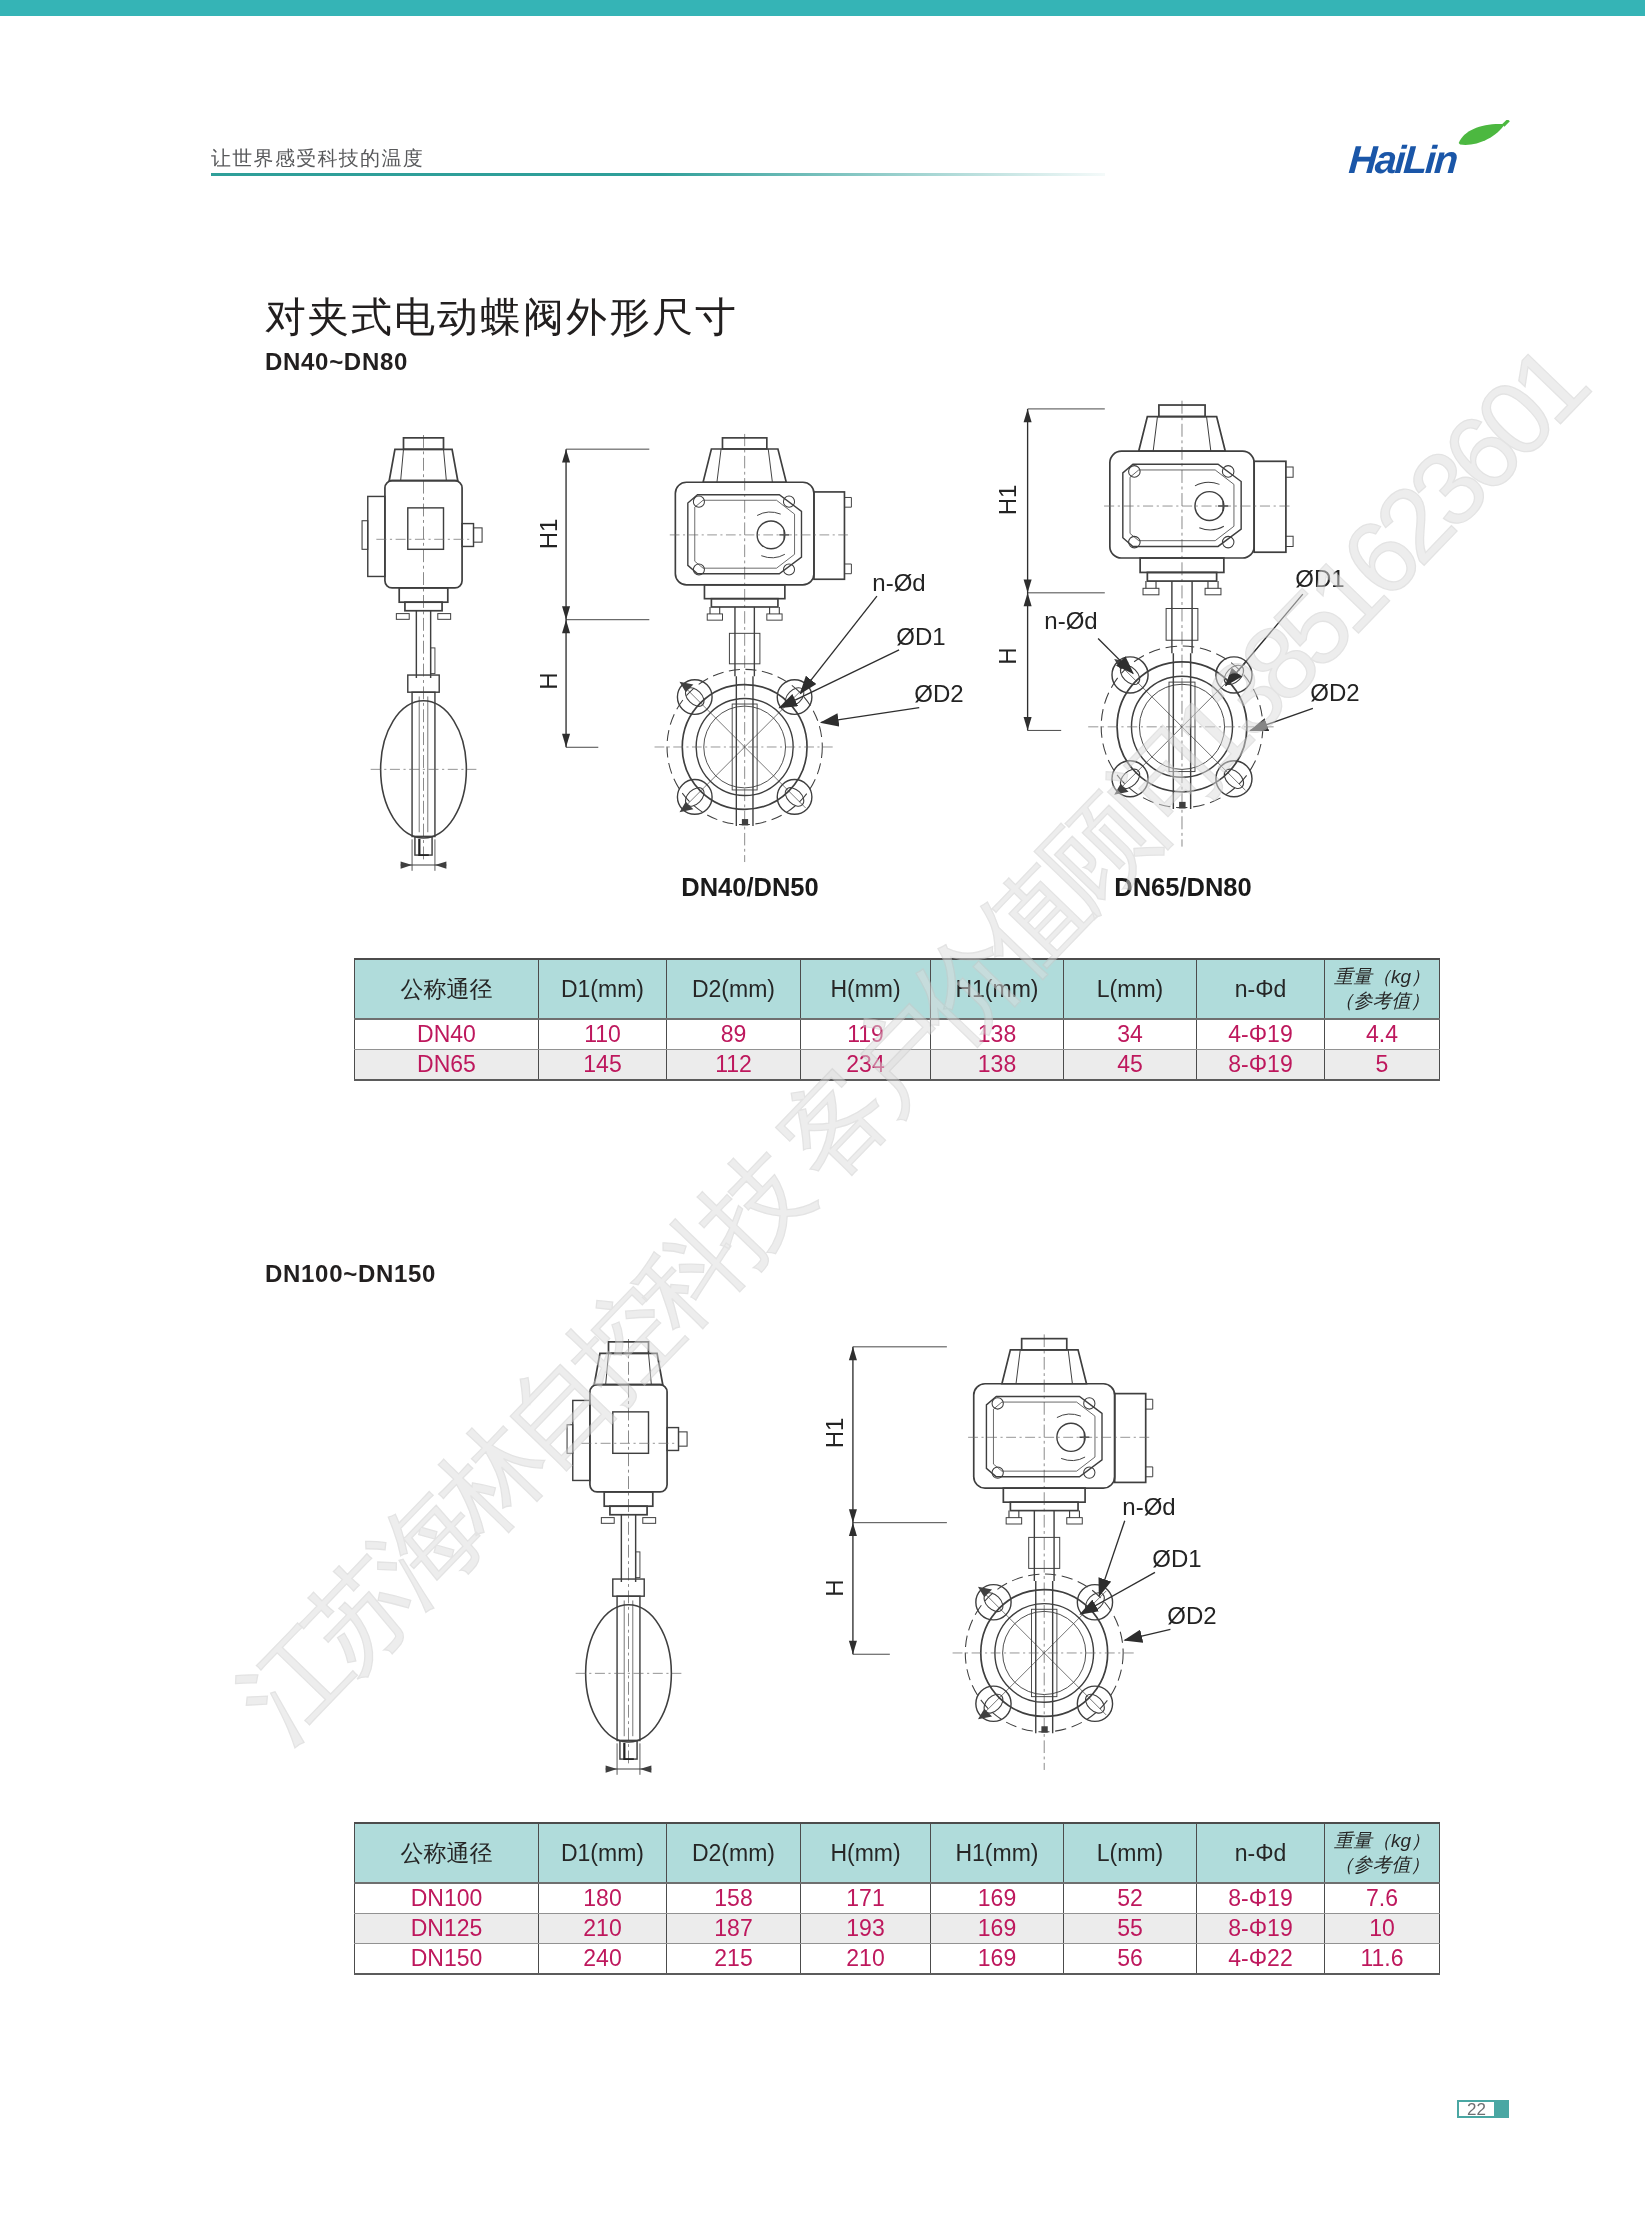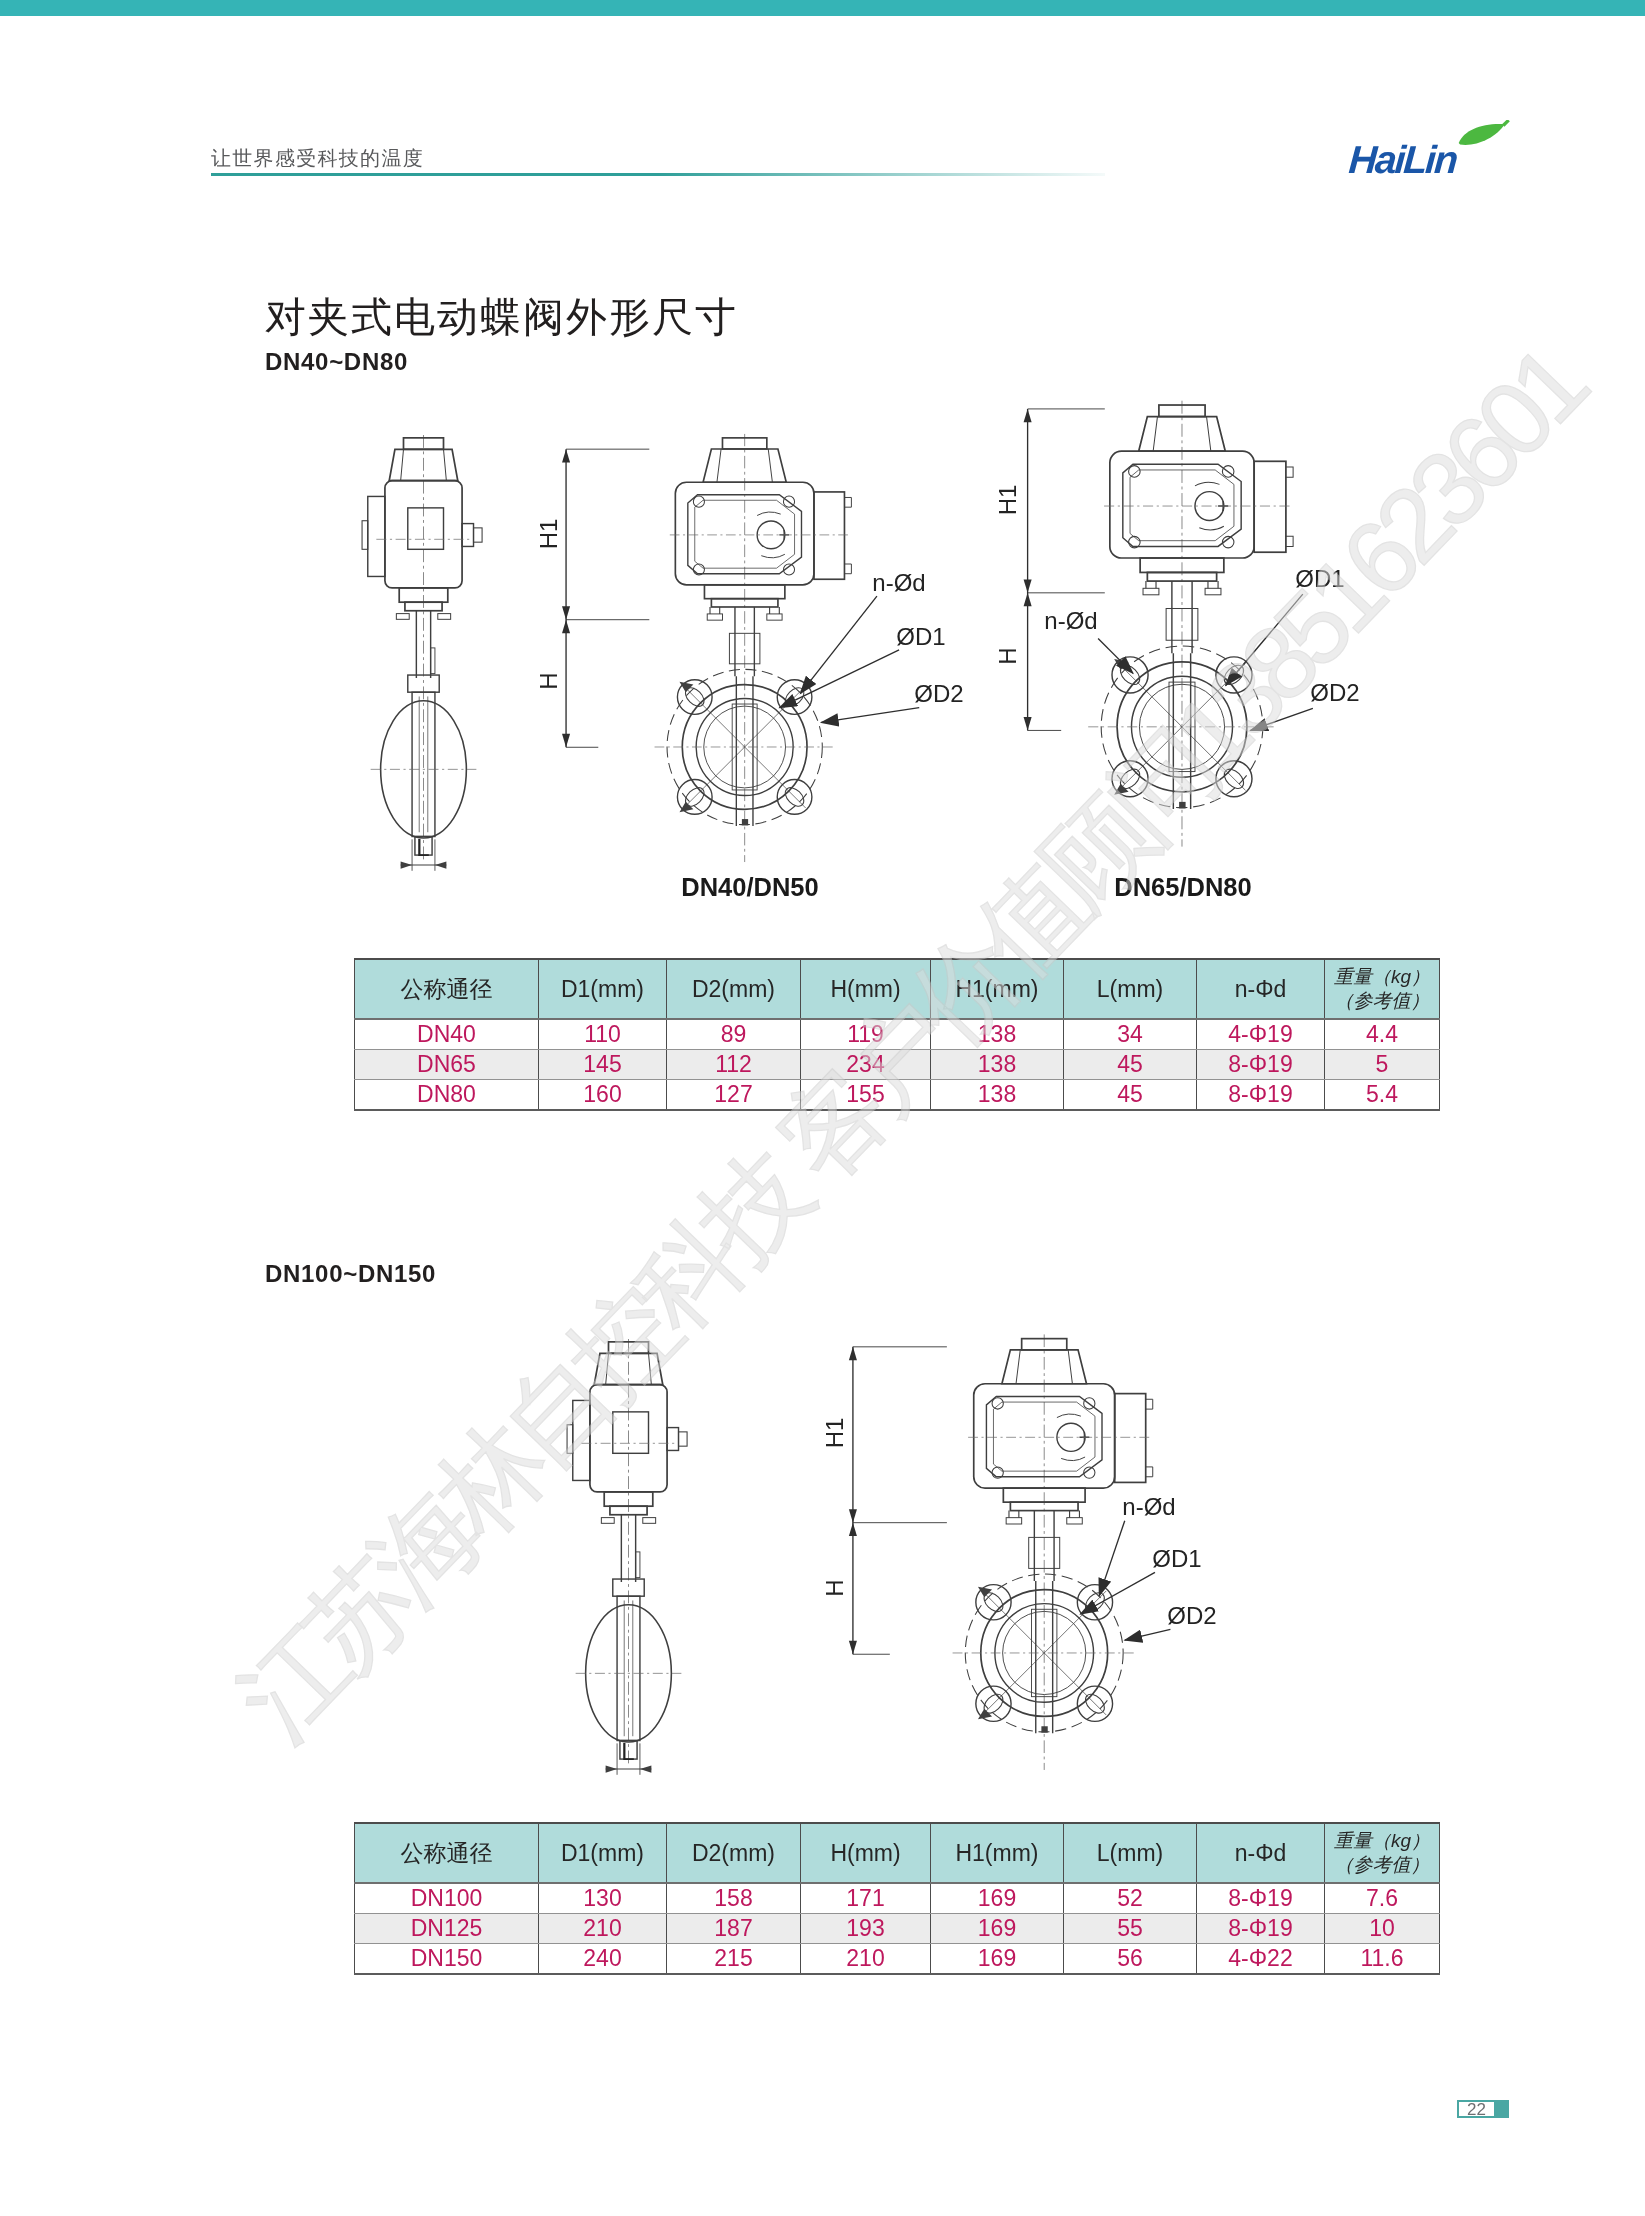--- a/index.html
+++ b/index.html
@@ -269,30 +269,20 @@
         <tr>
           <td>DN65</td>
           <td>145</td>
           <td>112</td>
           <td>234</td>
           <td>138</td>
           <td>45</td>
           <td>8-Φ19</td>
           <td>5</td>
         </tr>
-        <tr>
-          <td>DN80</td>
-          <td>160</td>
-          <td>127</td>
-          <td>155</td>
-          <td>138</td>
-          <td>45</td>
-          <td>8-Φ19</td>
-          <td>5.4</td>
-        </tr>
       </tbody>
   </table>
 
   <div class="sec-heading" id="sec2-heading">DN100~DN150</div>
 
   <div class="fig" style="left:541px;top:1339px;width:175px;height:451px">
     <svg width="175" height="451" viewBox="0 0 260 672" class="art">
       <use href="#sv" x="10" y="0" width="240" height="660"></use>
     </svg>
     <div class="dlabel" style="left:87px;top:413px">L</div>
@@ -343,21 +333,21 @@
           <th>H1(mm)</th>
           <th>L(mm)</th>
           <th>n-Φd</th>
           <th class="weight-hdr">重量（kg）
 （参考值）</th>
         </tr>
       </thead>
     <tbody>
         <tr>
           <td>DN100</td>
-          <td>130</td>
+          <td>180</td>
           <td>158</td>
           <td>171</td>
           <td>169</td>
           <td>52</td>
           <td>8-Φ19</td>
           <td>7.6</td>
         </tr>
         <tr>
           <td>DN125</td>
           <td>210</td>

